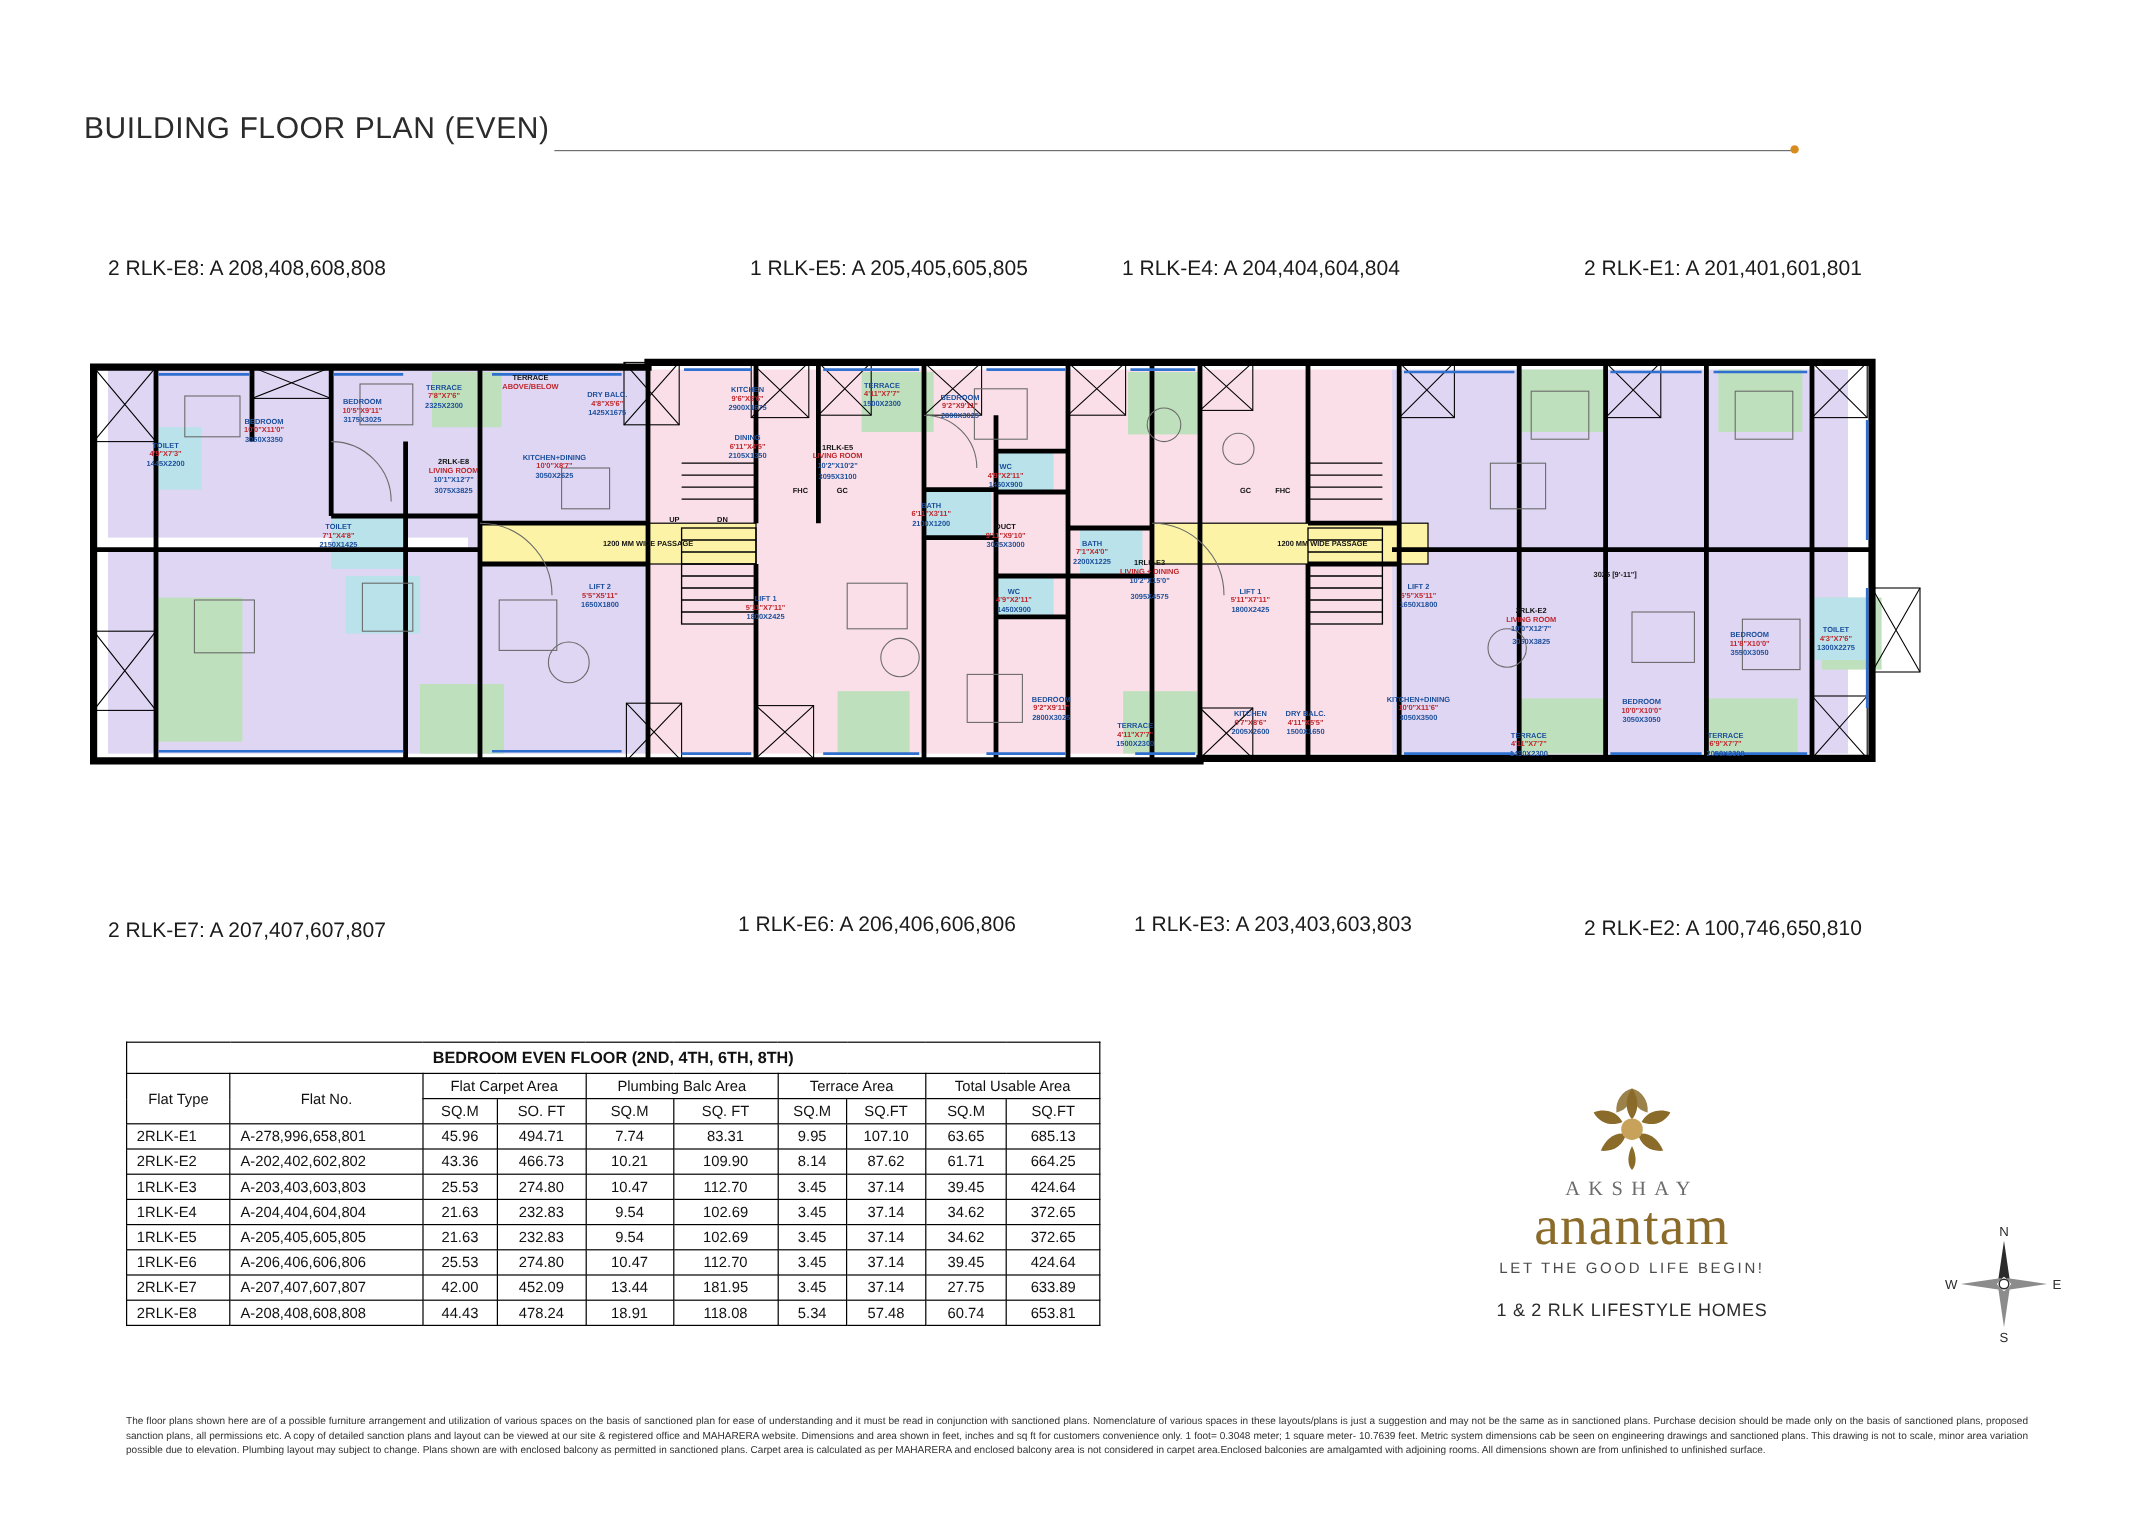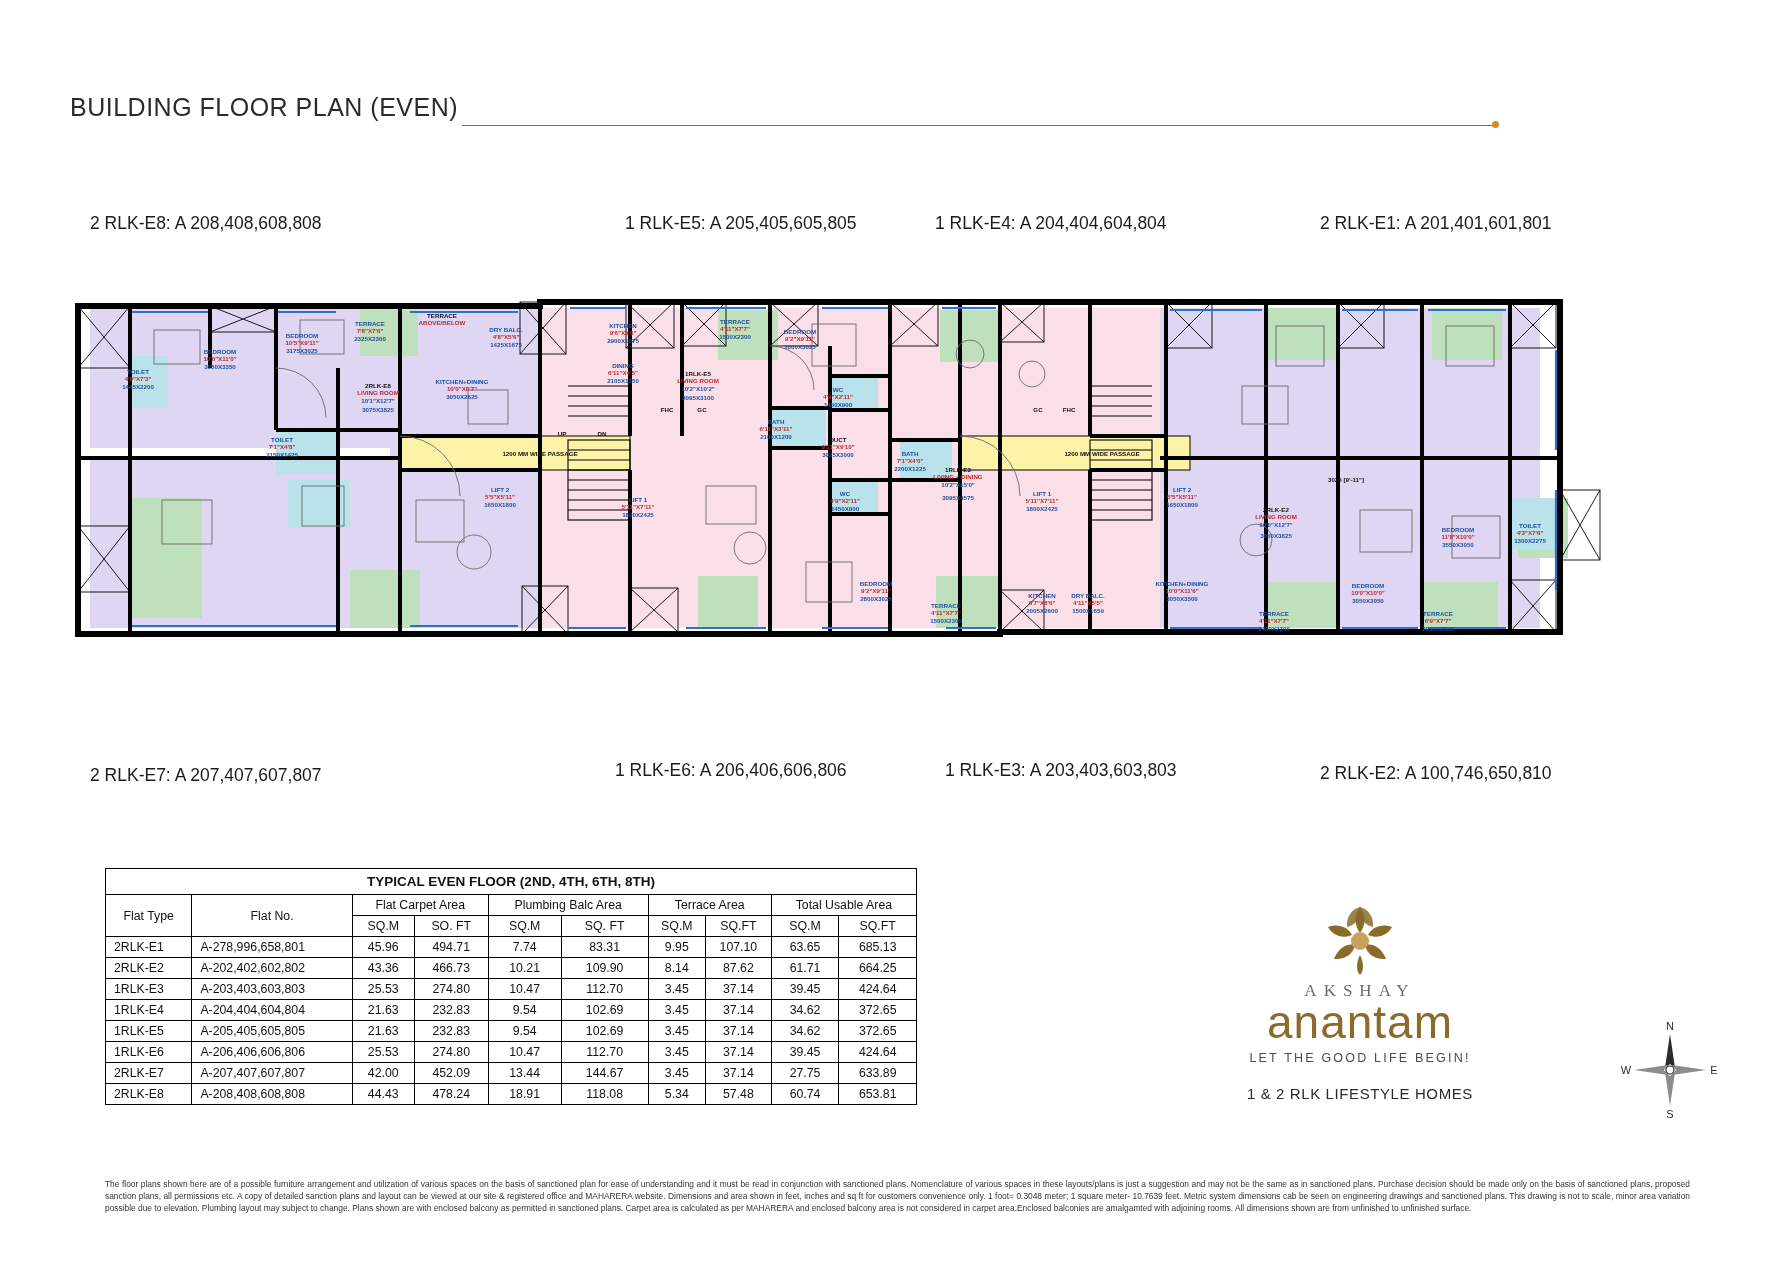--- a/index.html
+++ b/index.html
@@ -38,21 +38,21 @@
     border:1px solid #000;padding:3px 5px;text-align:center;font-weight:400;
   }
   #area-table th.tbl-title{font-weight:700;font-size:13.5px;padding:5px;}
   #area-table td.lbl{text-align:left;padding-left:8px;}
   #area-table th.hdr{font-weight:400;}
   
   #logo-wrap{position:absolute;left:1215px;top:905px;width:290px;text-align:center;}
   #logo-mark{margin:0 auto 4px;width:84px;height:72px;position:relative;}
   #logo-akshay{font-size:17px;letter-spacing:7px;color:#6c6c6c;font-family:"Liberation Serif",serif;}
   #logo-anantam{
-    font-size:46px;letter-spacing:1px;color:#8a6b2a;font-family:Liberation Sans, sans-serif;
+    font-size:46px;letter-spacing:1px;color:#8a6b2a;font-family:Liberation Serif, serif;
     margin-top:-6px;font-weight:400;
   }
   #logo-tag{font-size:12.5px;letter-spacing:2.2px;color:#4b4b4b;margin-top:2px;}
   #logo-sub{font-size:15px;letter-spacing:.6px;color:#2b2b2b;margin-top:20px;}
   
   #compass{position:absolute;left:1620px;top:1020px;width:100px;height:100px;}
   
   #disclaimer{
     position:absolute;left:105px;top:1178px;width:1585px;font-size:8.4px;line-height:1.45;
     color:#333;text-align:justify;
@@ -429,21 +429,21 @@
   </div>
 
 <div class="unit-cap" style="left:90px;top:765px;">2 RLK-E7: A 207,407,607,807</div>
 <div class="unit-cap" style="left:615px;top:760px;">1 RLK-E6: A 206,406,606,806</div>
 <div class="unit-cap" style="left:945px;top:760px;">1 RLK-E3: A 203,403,603,803</div>
 <div class="unit-cap" style="left:1320px;top:763px;">2 RLK-E2: A 100,746,650,810</div>
 
 <table id="area-table">
   <thead>
     <tr>
-        <th class="tbl-title" colspan="10">TYPICAL EVEN FLOOR (2ND, 4TH, 6TH, 8TH)</th>
+        <th class="tbl-title" colspan="10">BEDROOM EVEN FLOOR (2ND, 4TH, 6TH, 8TH)</th>
       </tr>
     <tr id="group-header-row">
         <th class="hdr lbl" rowspan="2">Flat Type</th>
         <th class="hdr lbl" rowspan="2">Flat No.</th>
         <th class="hdr" colspan="2">Flat Carpet Area</th>
         <th class="hdr" colspan="2">Plumbing Balc Area</th>
         <th class="hdr" colspan="2">Terrace Area</th>
         <th class="hdr" colspan="2">Total Usable Area</th>
       </tr>
     <tr id="unit-header-row">
@@ -529,21 +529,21 @@
         <td>37.14</td>
         <td>39.45</td>
         <td>424.64</td>
       </tr>
       <tr>
         <td class="lbl">2RLK-E7</td>
         <td class="lbl">A-207,407,607,807</td>
         <td>42.00</td>
         <td>452.09</td>
         <td>13.44</td>
-        <td>144.67</td>
+        <td>181.95</td>
         <td>3.45</td>
         <td>37.14</td>
         <td>27.75</td>
         <td>633.89</td>
       </tr>
       <tr>
         <td class="lbl">2RLK-E8</td>
         <td class="lbl">A-208,408,608,808</td>
         <td>44.43</td>
         <td>478.24</td>

